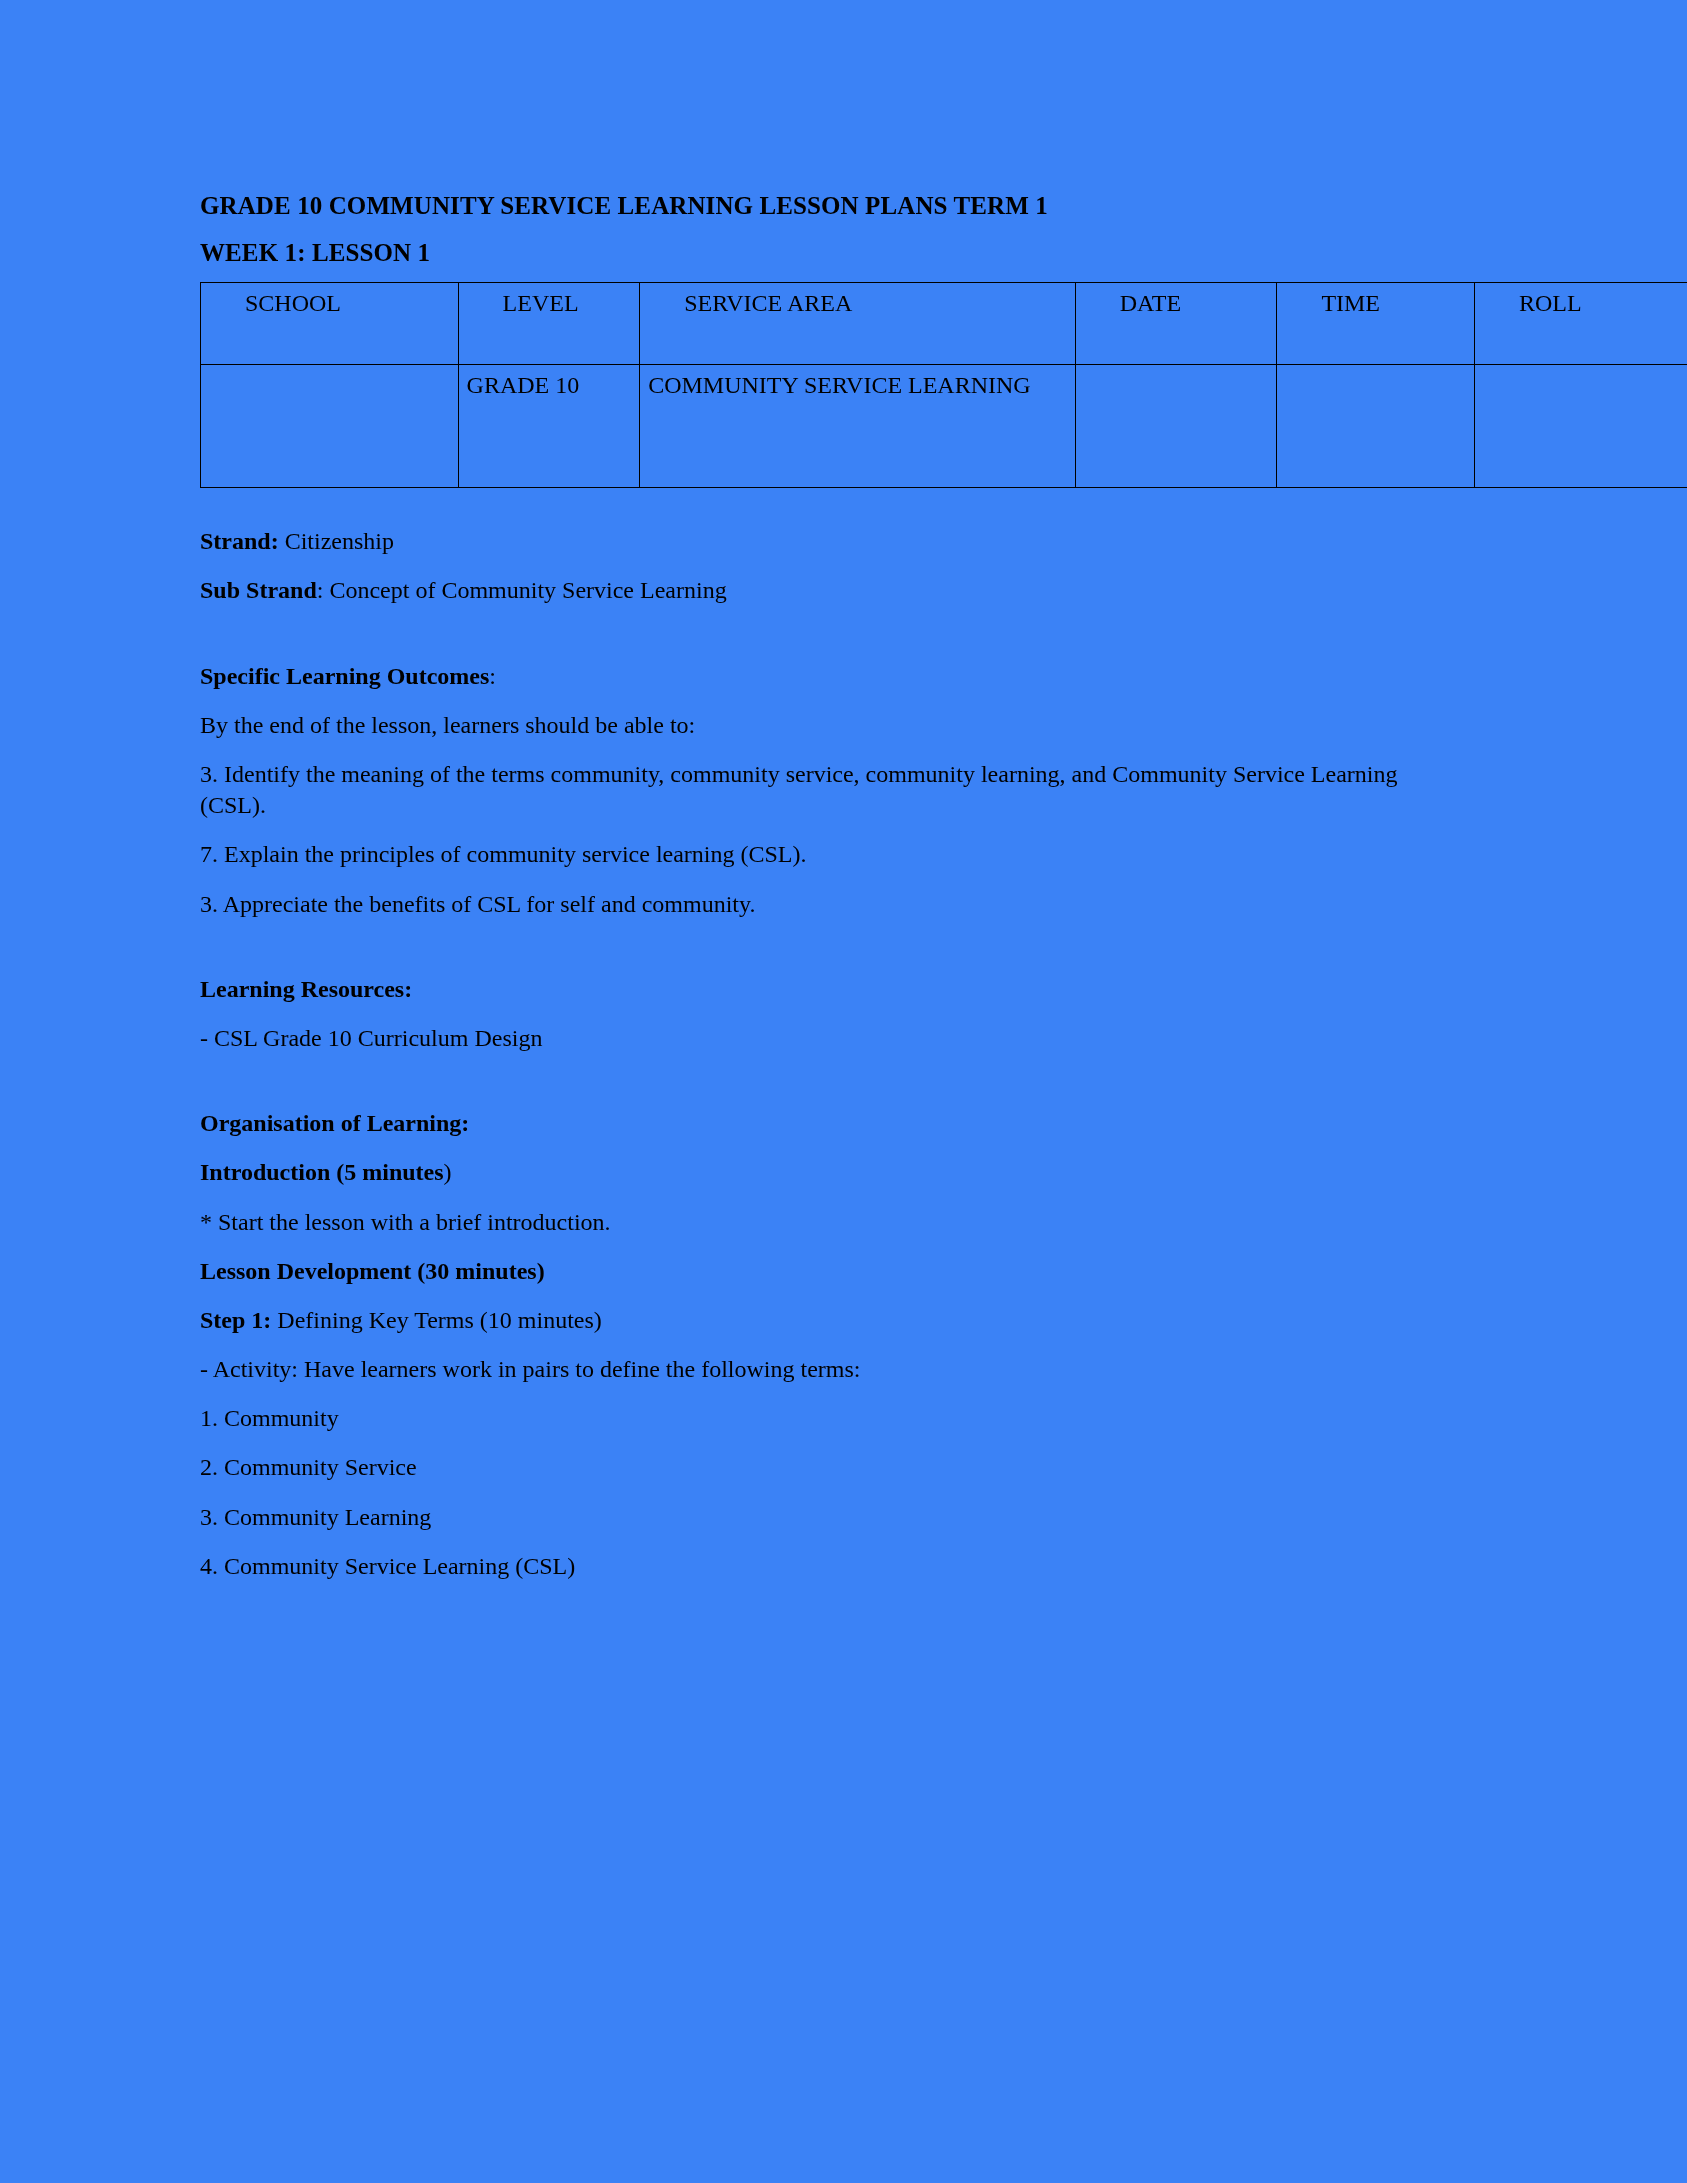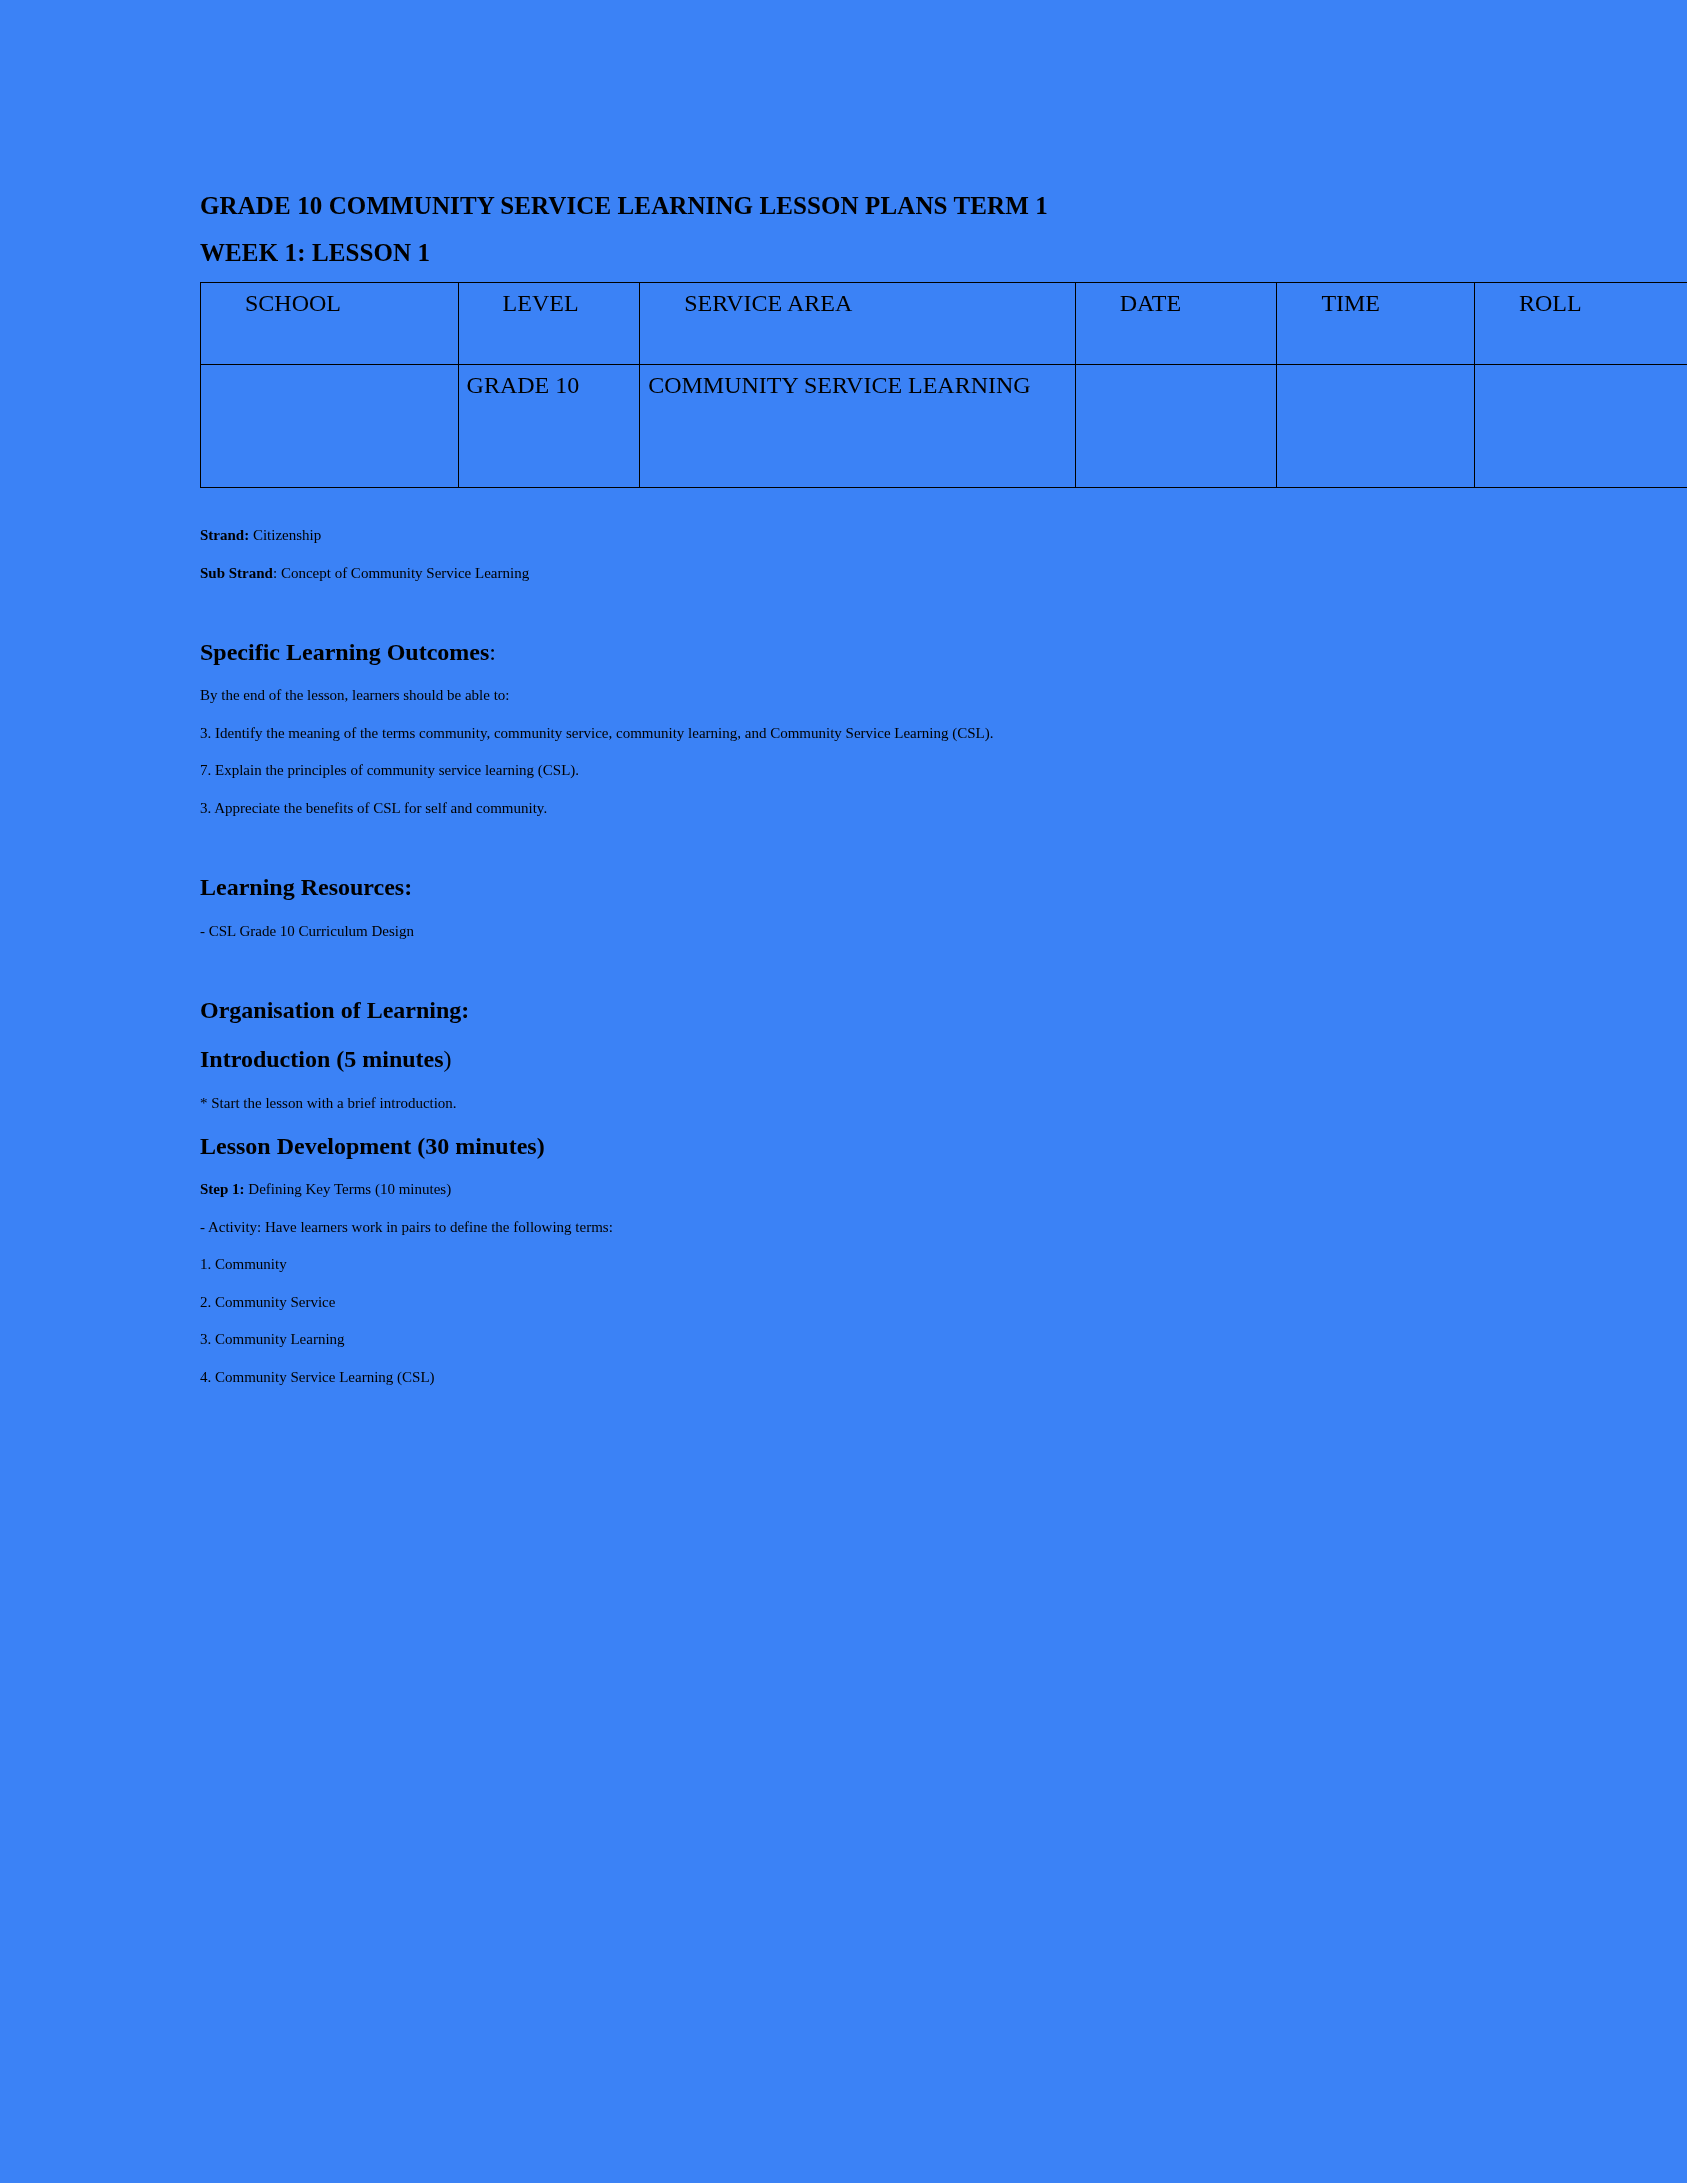--- a/index.html
+++ b/index.html
@@ -54,21 +54,21 @@
     height: 111px;
   }
   .col-school { width: 206px; }
   .col-level  { width: 130px; margin-left: 28px; }
   .col-area   { width: 384px; }
   .col-date   { width: 150px; }
   .col-time   { width: 146px; }
   .col-roll   { width: 225px; }
 
   p.para {
-    font-size: 15px;
+    font-size: 24px;
     line-height: 1.30;
     margin: 0 0 18px 0;
   }
   p.heading {
     font-size: 24px;
     font-weight: bold;
     line-height: 1.30;
     margin: 0 0 18px 0;
   }
   .b { font-weight: bold; }

